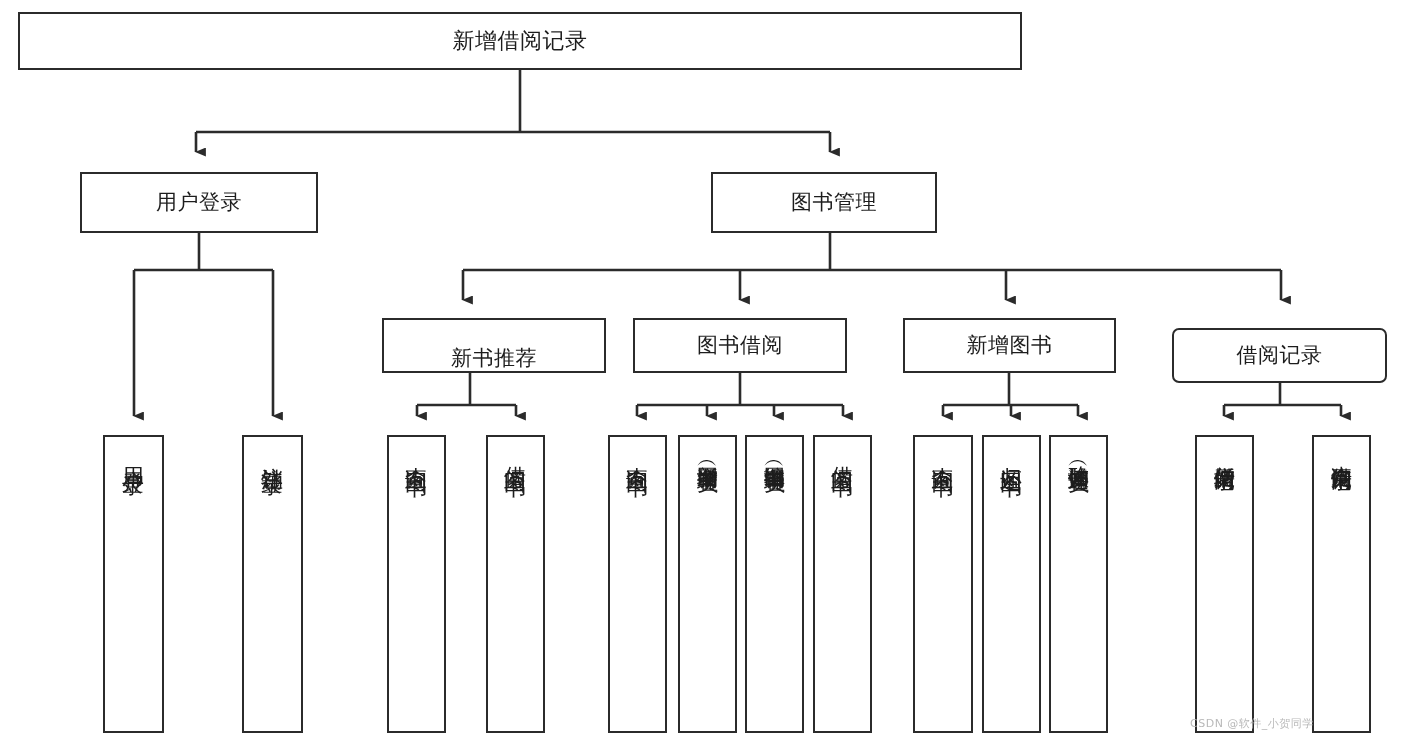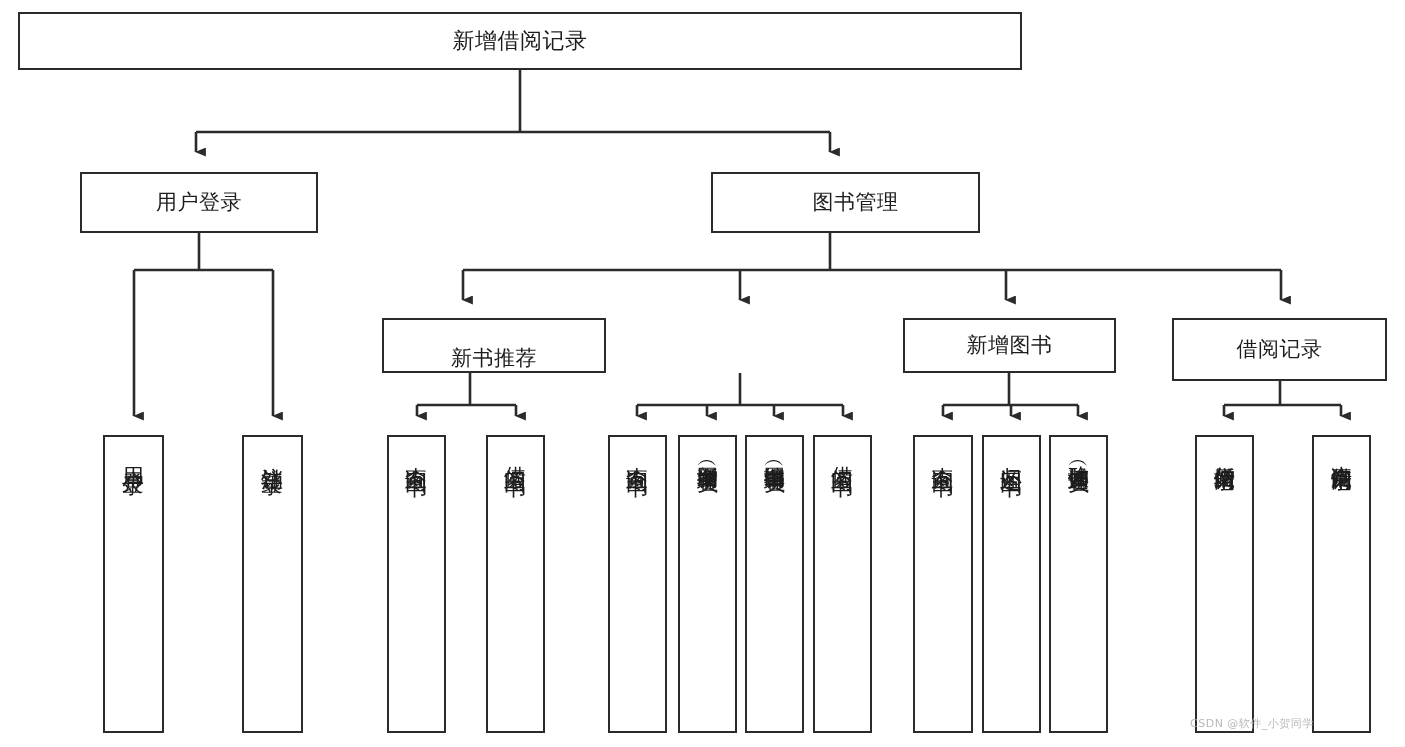--- a/index.html
+++ b/index.html
@@ -132,31 +132,34 @@
     </g>
   </svg>
 
   <div class="node root" style="left:18px; top:12px; width:1004px; height:58px;">
     <span class="node-label">新增借阅记录</span>
   </div>
 
   <div class="node level1" style="left:80px; top:172px; width:238px; height:61px;">
     <span class="node-label">用户登录</span>
   </div>
-  <div class="node level1" style="left:711px; top:172px; width:269px; height:61px;padding-left:20px;">
+  <div class="node level1" style="left:711px; top:172px; width:226px; height:61px;padding-left:20px;">
     <span class="node-label">图书管理</span>
   </div>
 
   <div class="node level2" style="left:382px; top:318px; width:224px; height:55px;align-items:flex-end;">
     <span class="node-label">新书推荐</span>
   </div>
+  <div class="node level2" style="left:633px; top:318px; width:214px; height:55px;">
+    <span class="node-label">图书借阅</span>
+  </div>
   <div class="node level2" style="left:903px; top:318px; width:213px; height:55px;">
     <span class="node-label">新增图书</span>
   </div>
-  <div class="node level2" style="left:1172px; top:318px; width:215px; height:63px;">
+  <div class="node level2" style="left:1172px; top:328px; width:215px; height:55px;border-radius:7px;">
     <span class="node-label">借阅记录</span>
   </div>
 
   <div class="node leaf" style="left:103px; top:435px; width:61px; height:298px;">
     <span class="node-label">用户登录</span>
   </div>
   <div class="node leaf" style="left:242px; top:435px; width:61px; height:298px;">
     <span class="node-label">注销登录</span>
   </div>
 

